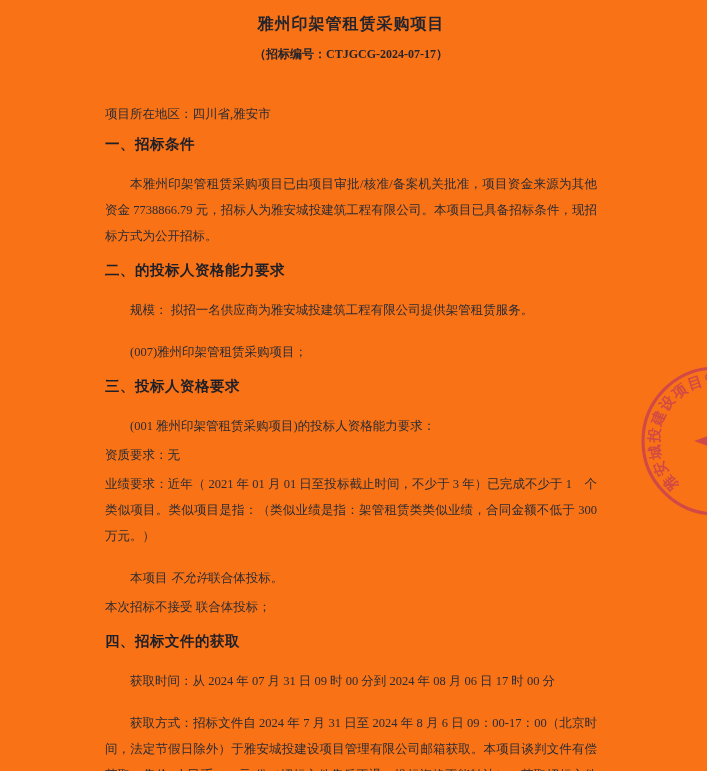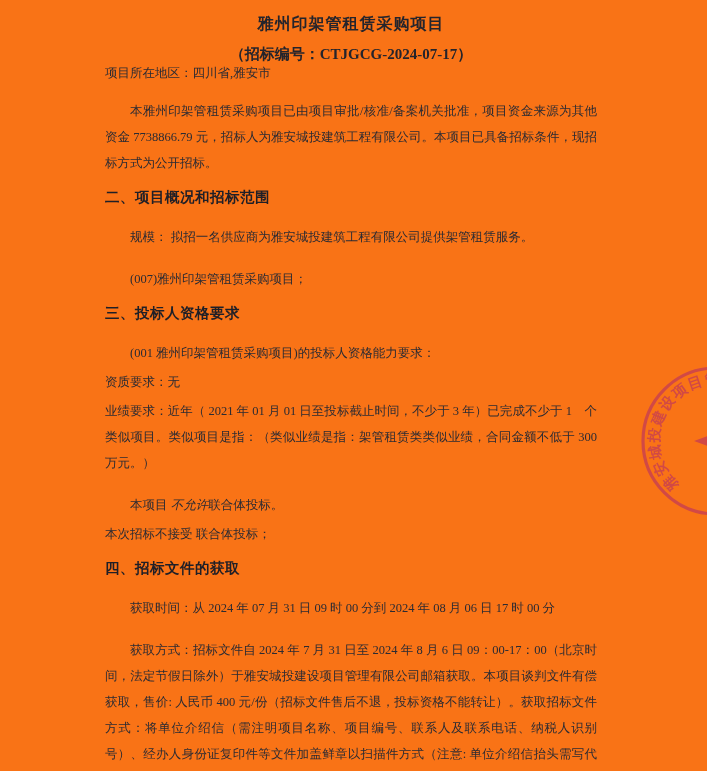--- a/index.html
+++ b/index.html
@@ -21,28 +21,29 @@
   .doc-title{
     text-align:center;
     font-size:16px;
     font-weight:700;
     color:#24242c;
     line-height:22px;
     letter-spacing:1px;
   }
   .tender-no{
     text-align:center;
-    font-size:15px;
+    font-size:12px;
     font-weight:700;
     color:#24242c;
     line-height:20px;
     margin-top:9px;
   }
   .location-line{
     font-size:12.5px;
+    margin-top:41px;
     line-height:18px;
   }
   .sec-heading{
     font-size:14.5px;
     font-weight:700;
     color:#1f1f27;
     margin:10px 0 4px 0;
     line-height:22px;
     letter-spacing:0.5px;
   }
@@ -66,23 +67,24 @@
 <body>
 
 <div class="page">
   <div class="doc">
 
     <div class="doc-title">雅州印架管租赁采购项目</div>
     <div class="tender-no">（招标编号：CTJGCG-2024-07-17）</div>
 
     <div class="location-line">项目所在地区：四川省,雅安市</div>
 
+    <div class="sec-heading">一、招标条件</div>
     <p class="para indent">本雅州印架管租赁采购项目已由项目审批/核准/备案机关批准，项目资金来源为其他资金 7738866.79 元，招标人为雅安城投建筑工程有限公司。本项目已具备招标条件，现招标方式为公开招标。</p>
 
-    <div class="sec-heading">二、项目概况和招标范围</div>
+    <div class="sec-heading">二、的投标人资格能力要求</div>
     <p class="para indent">规模： 拟招一名供应商为雅安城投建筑工程有限公司提供架管租赁服务。</p>
     <p class="para indent">(007)雅州印架管租赁采购项目；</p>
 
     <div class="sec-heading">三、投标人资格要求</div>
     <p class="para indent">(001 雅州印架管租赁采购项目)的投标人资格能力要求：</p>
     <p class="para">资质要求：无</p>
     <p class="para">业绩要求：近年（ 2021 年 01 月 01 日至投标截止时间，不少于 3 年）已完成不少于 1　个类似项目。类似项目是指：（类似业绩是指：架管租赁类类似业绩，合同金额不低于 300 万元。）</p>
     <p class="para indent">
       <span>本项目 </span><span class="ital">不允许</span><span>联合体投标。</span>
     </p>

